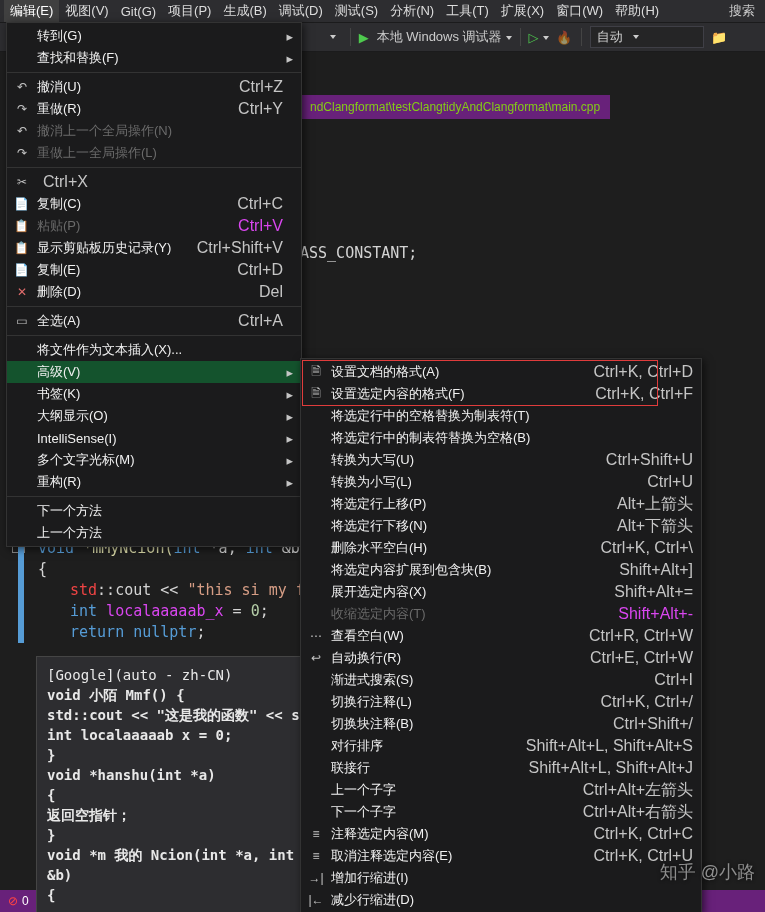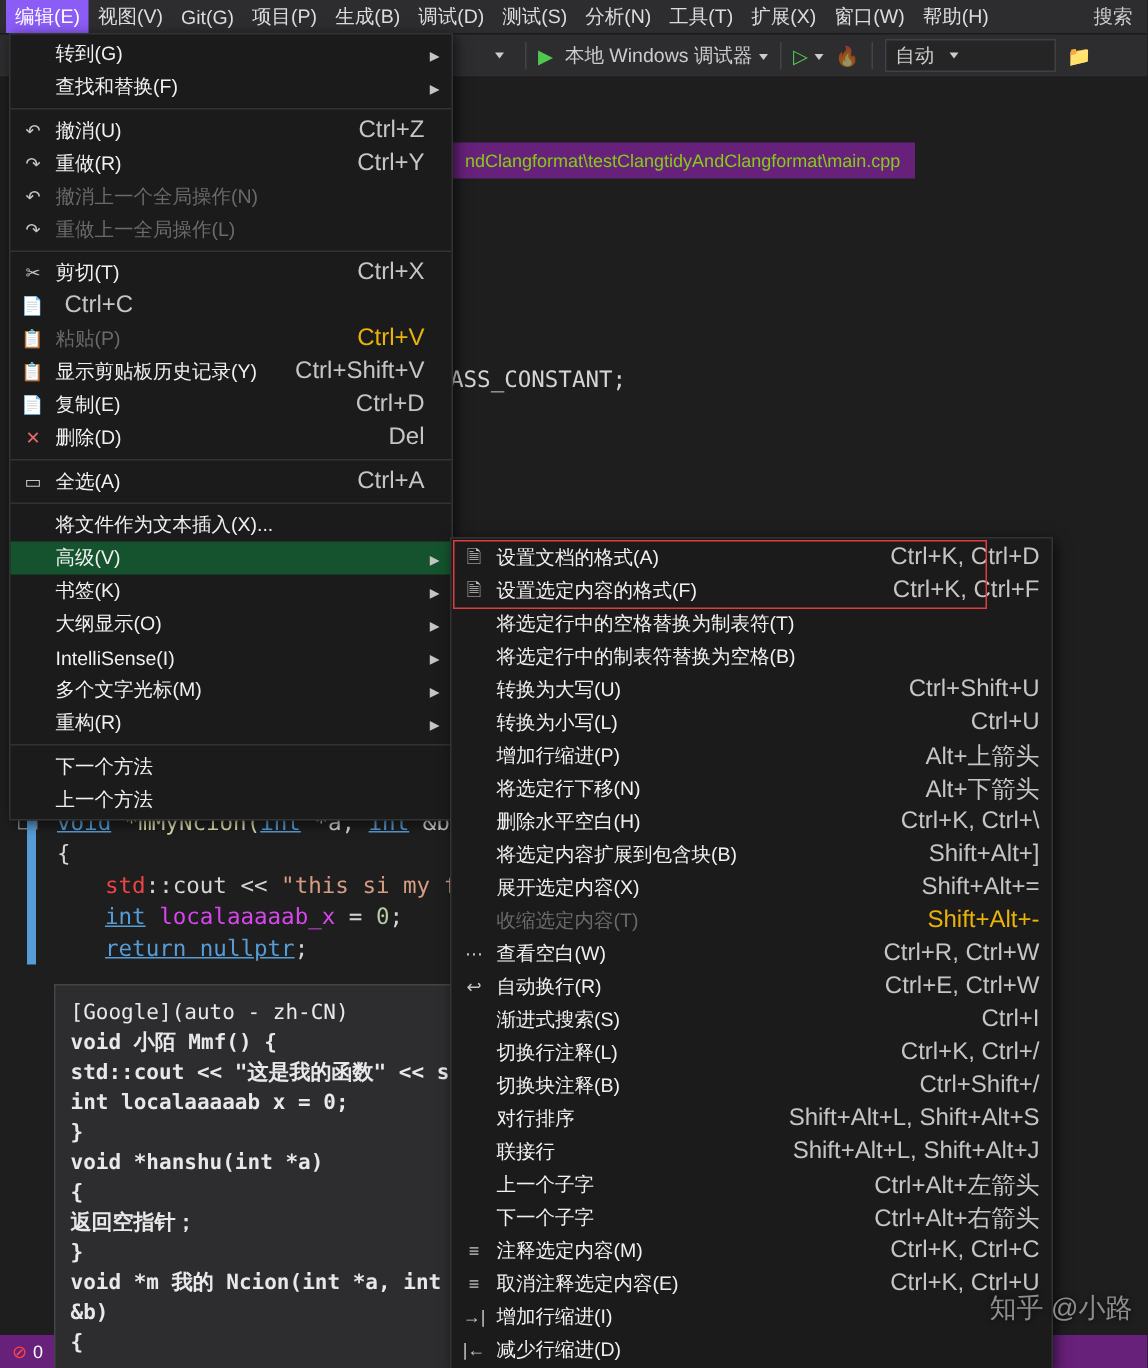--- a/index.html
+++ b/index.html
@@ -21,21 +21,21 @@
     background: #2d2d30;
     padding: 0 4px;
     gap: 0;
   }
   .menubar .mitem {
     padding: 2px 6px;
     color: #ddd;
     cursor: default;
   }
   .menubar .mitem.open {
-    background: #8b5cf6;
+    background: #404040;
     color: #fff;
   }
   .menubar .search {
     color: #ccc;
     margin-left: auto;
     padding: 2px 6px;
   }
 
   .toolbar {
     height: 28px;
@@ -94,21 +94,21 @@
     align-items:center;
     height:22px;
     padding:0 8px 0 6px;
     color:#f1f1f1;
   }
   .mi.disabled { color:#6a6a6a; }
   .mi.highlight { background:#14532d; }
   .mi .ico { width:18px; text-align:center; color:#c5c5c5; font-size:12px;}
   .mi .lbl { flex:1; padding-left:6px;}
   .mi .sc  { color:#c5c5c5; font-size:16px; padding-left:12px;}
-  .mi.disabled .sc { color:#eab308; }
+  .mi.disabled .sc { color:#d946ef; }
   .mi .sub { width:10px; text-align:right; color:#c5c5c5;}
   .msep { height:1px; background:#333; margin:3px 0;}
 
   
   .sub-menu {
     position:absolute;
     left:300px; top:358px;
     width:400px;
     background:#1b1b1c;
     border:1px solid #333;
@@ -128,21 +128,21 @@
   .code-area {
     position:absolute;
     left:14px; top:538px;
     right:0;
     font-family: Consolas, monospace;
     font-size:15px;
     color:#d4d4d4;
   }
   .code-area .line { white-space:pre; height:21px; line-height:21px; padding-left:24px;}
   .code-area .line.indent1 { padding-left:56px;}
-  .kw  { color:#569cd6;text-decoration:underline; }
+  .kw  { color:#569cd6; }
   .typ { color:#ef4444; }
   .fn  { color:#dcdcaa; }
   .str { color:#d69d85; }
   .num { color:#b5cea8; }
   .var { color:#d946ef; }
   .gl  { position:absolute; left:4px; width:6px; background:#569cd6;}
   .minus {
     position:absolute; left:-2px;
     width:11px; height:11px;
     border:1px solid #888; color:#888;
@@ -260,26 +260,26 @@
     </div>
     <div class="mi disabled">
       <span class="ico">↷</span>
       <span class="lbl">重做上一全局操作(L)</span>
       <span class="sc"></span>
       <span class="sub"></span>
     </div>
     <div class="msep"></div>
     <div class="mi">
       <span class="ico">✂</span>
-      <span class="lbl">剪切(T)</span>
       <span class="sc">Ctrl+X</span>
       <span class="sub"></span>
     </div>
     <div class="mi">
       <span class="ico">📄</span>
+      <span class="lbl">复制(C)</span>
       <span class="sc">Ctrl+C</span>
       <span class="sub"></span>
     </div>
     <div class="mi disabled">
       <span class="ico">📋</span>
       <span class="lbl">粘贴(P)</span>
       <span class="sc">Ctrl+V</span>
       <span class="sub"></span>
     </div>
     <div class="mi">
@@ -391,21 +391,21 @@
       <span class="lbl">转换为大写(U)</span>
       <span class="sc">Ctrl+Shift+U</span>
     </div>
     <div class="mi">
       <span class="ico"></span>
       <span class="lbl">转换为小写(L)</span>
       <span class="sc">Ctrl+U</span>
     </div>
     <div class="mi">
       <span class="ico"></span>
-      <span class="lbl">增加行缩进(P)</span>
+      <span class="lbl">将选定行上移(P)</span>
       <span class="sc">Alt+上箭头</span>
     </div>
     <div class="mi">
       <span class="ico"></span>
       <span class="lbl">将选定行下移(N)</span>
       <span class="sc">Alt+下箭头</span>
     </div>
     <div class="mi">
       <span class="ico"></span>
       <span class="lbl">删除水平空白(H)</span>

